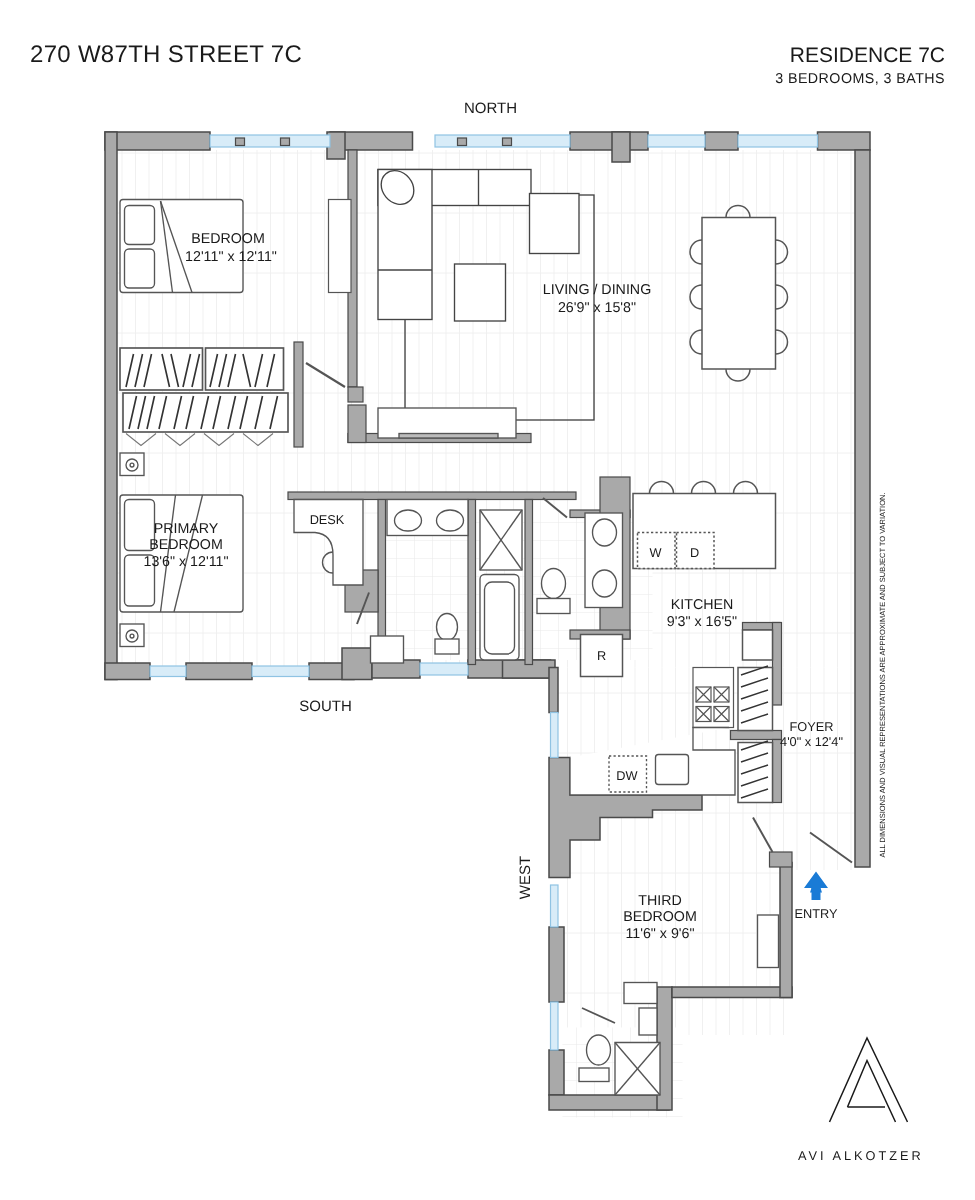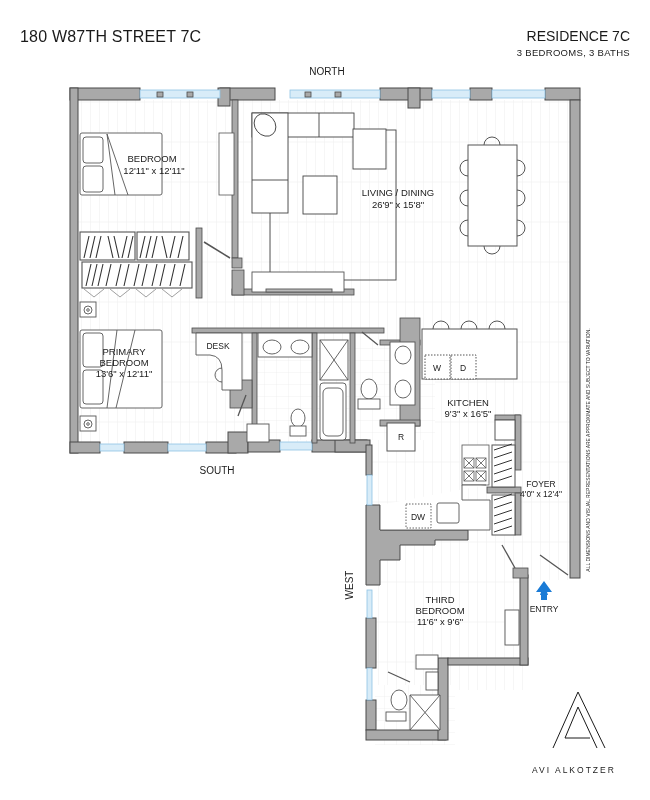--- a/index.html
+++ b/index.html
@@ -7,21 +7,21 @@
   .title { position:absolute; left:20px; top:28px; font-size:16px; letter-spacing:0.2px; }
   .res { position:absolute; right:20px; top:28px; font-size:14px; }
   .beds { position:absolute; right:20px; top:47px; font-size:9.5px; text-align:right; letter-spacing:0.3px; }
   .plan { position:absolute; left:0; top:0; }
   .lbl { font-family:"Liberation Sans", sans-serif; fill:#1a1a1a; }
   .logo-text { position:absolute; left:532px; top:765px; font-size:8.5px; letter-spacing:2px; }
 </style>
 </head>
 <body>
 
-<div class="title">180 W87TH STREET 7C</div>
+<div class="title">270 W87TH STREET 7C</div>
 <div class="res">RESIDENCE 7C</div>
 <div class="beds">3 BEDROOMS, 3 BATHS</div>
 
 <svg class="plan" width="650" height="800" viewBox="0 0 650 800" xmlns="http://www.w3.org/2000/svg">
   <defs>
     <pattern id="floor" width="9" height="40" patternUnits="userSpaceOnUse">
       <rect width="9" height="40" fill="#ffffff"></rect>
       <line x1="0" y1="0" x2="0" y2="40" stroke="#e8e8e8" stroke-width="0.8"></line>
       <line x1="0" y1="22" x2="9" y2="22" stroke="#efefef" stroke-width="0.6"></line>
     </pattern>

